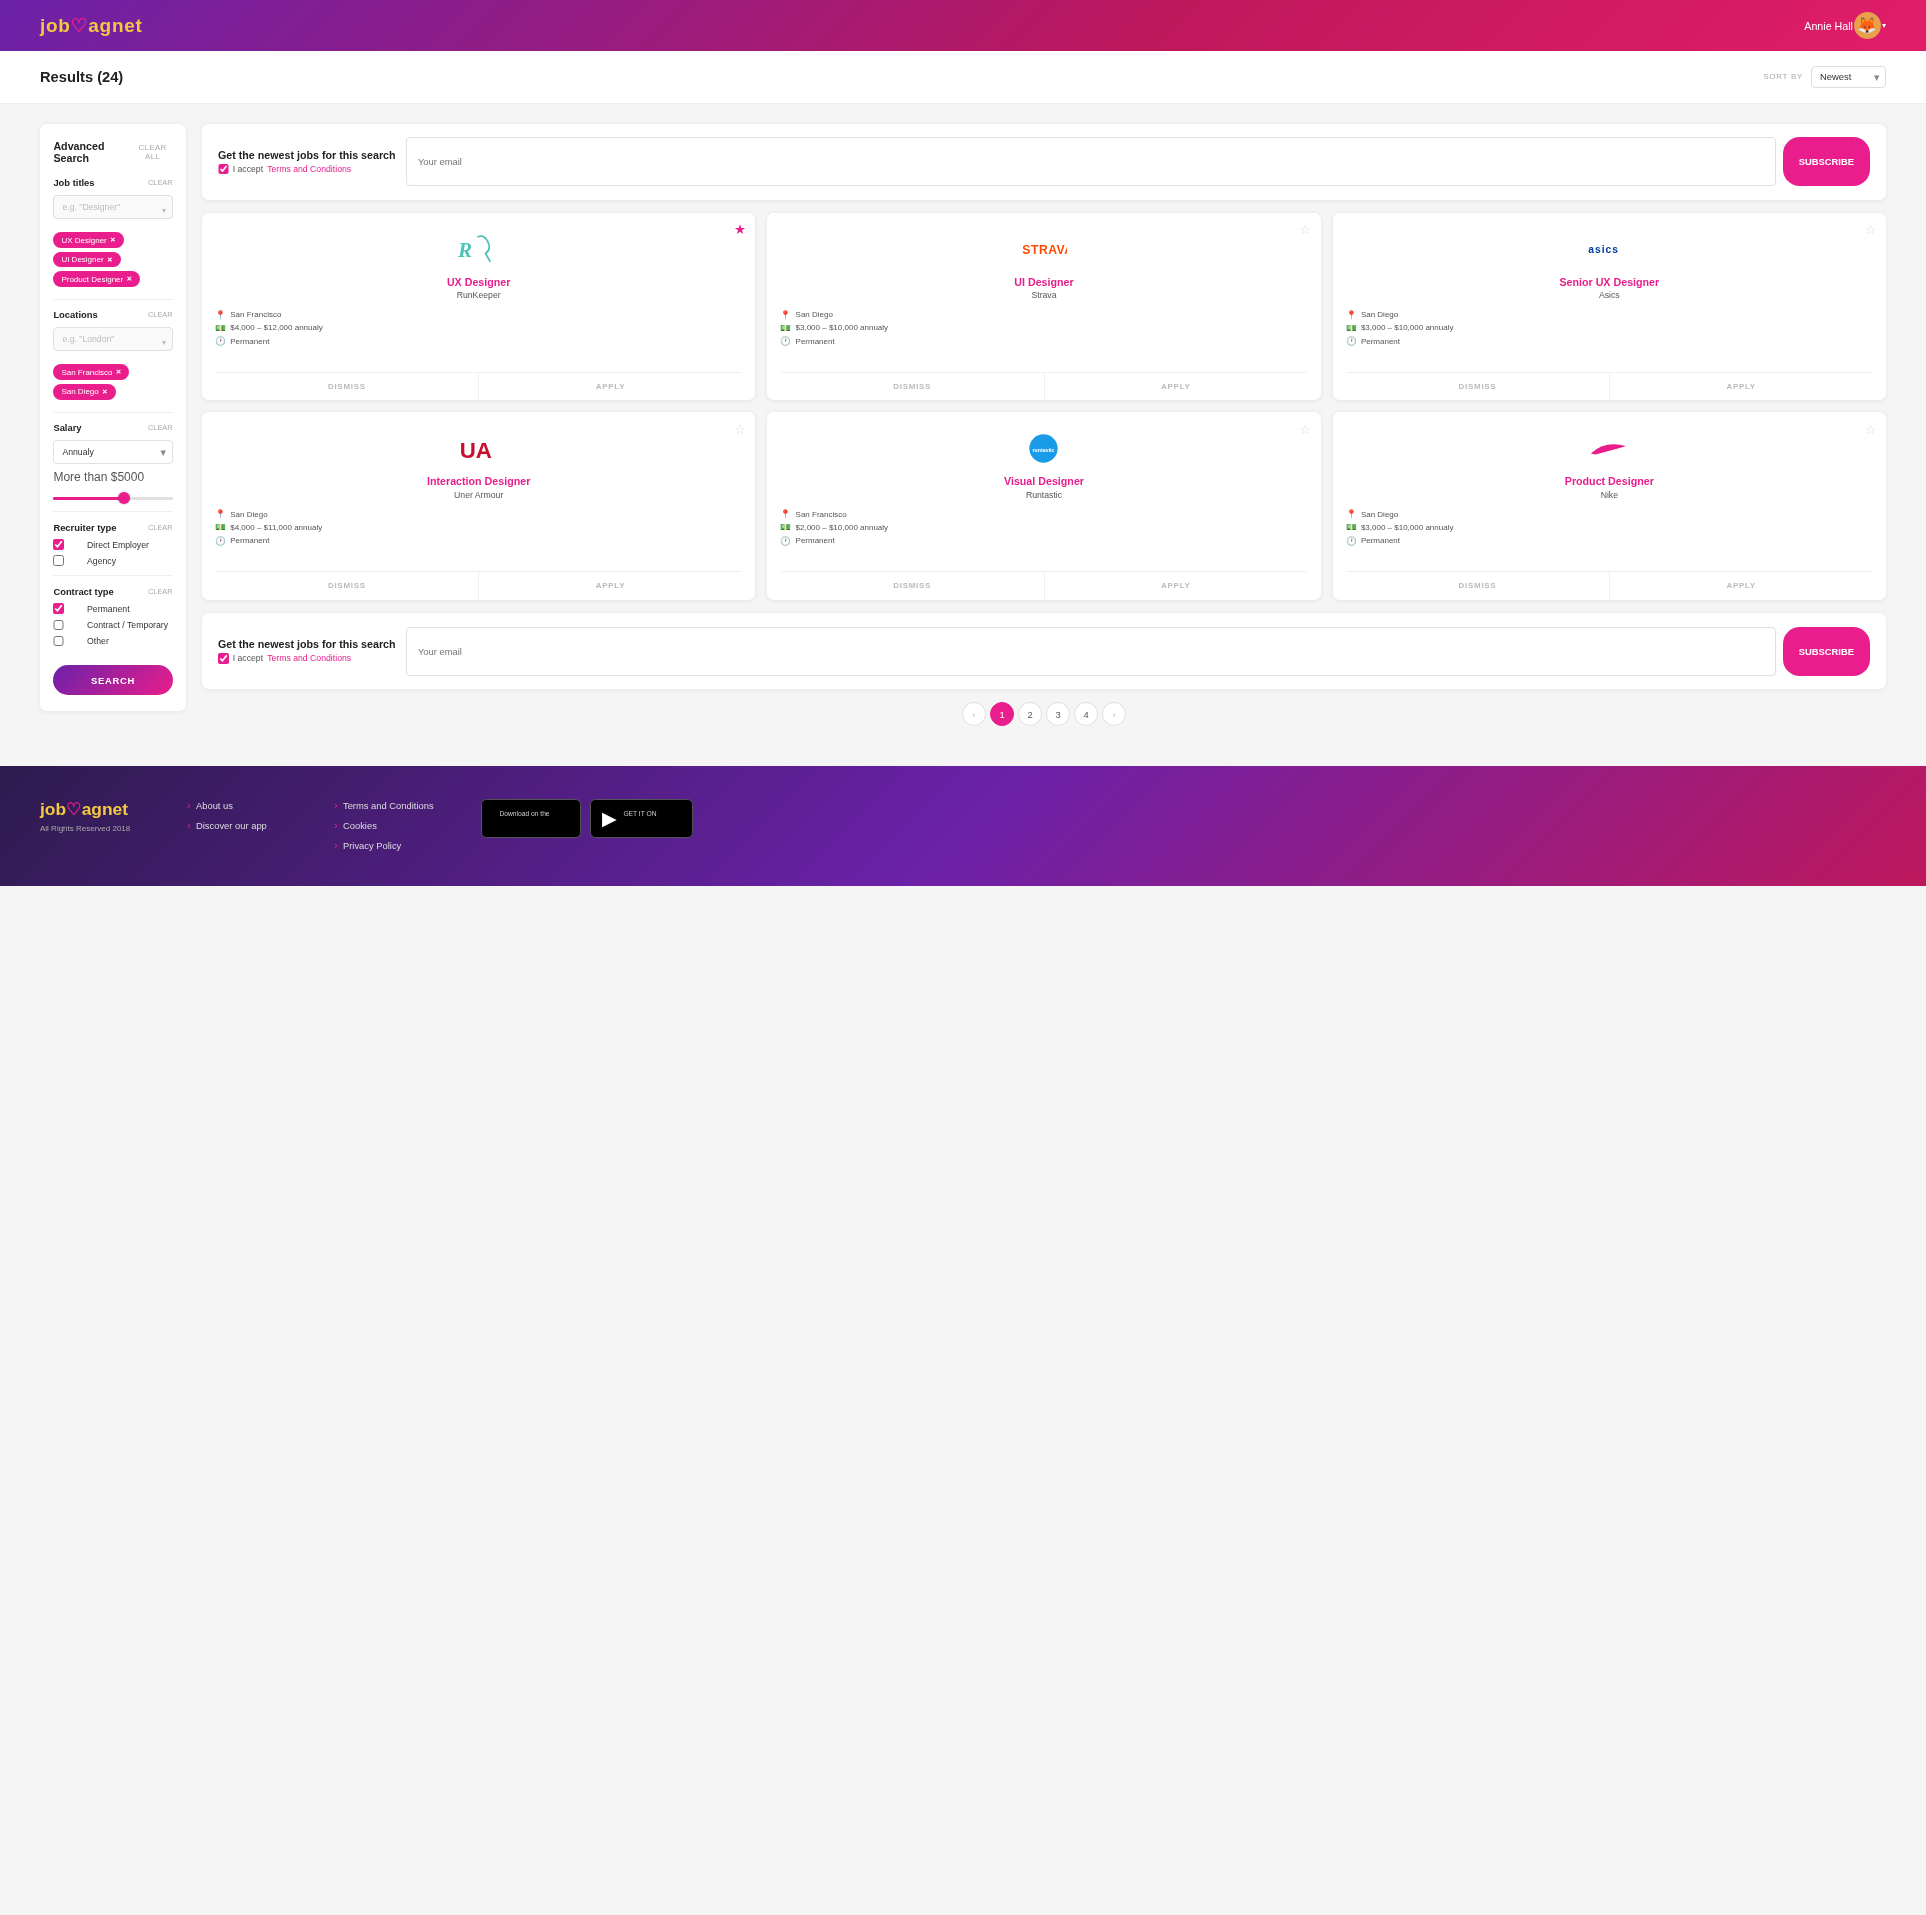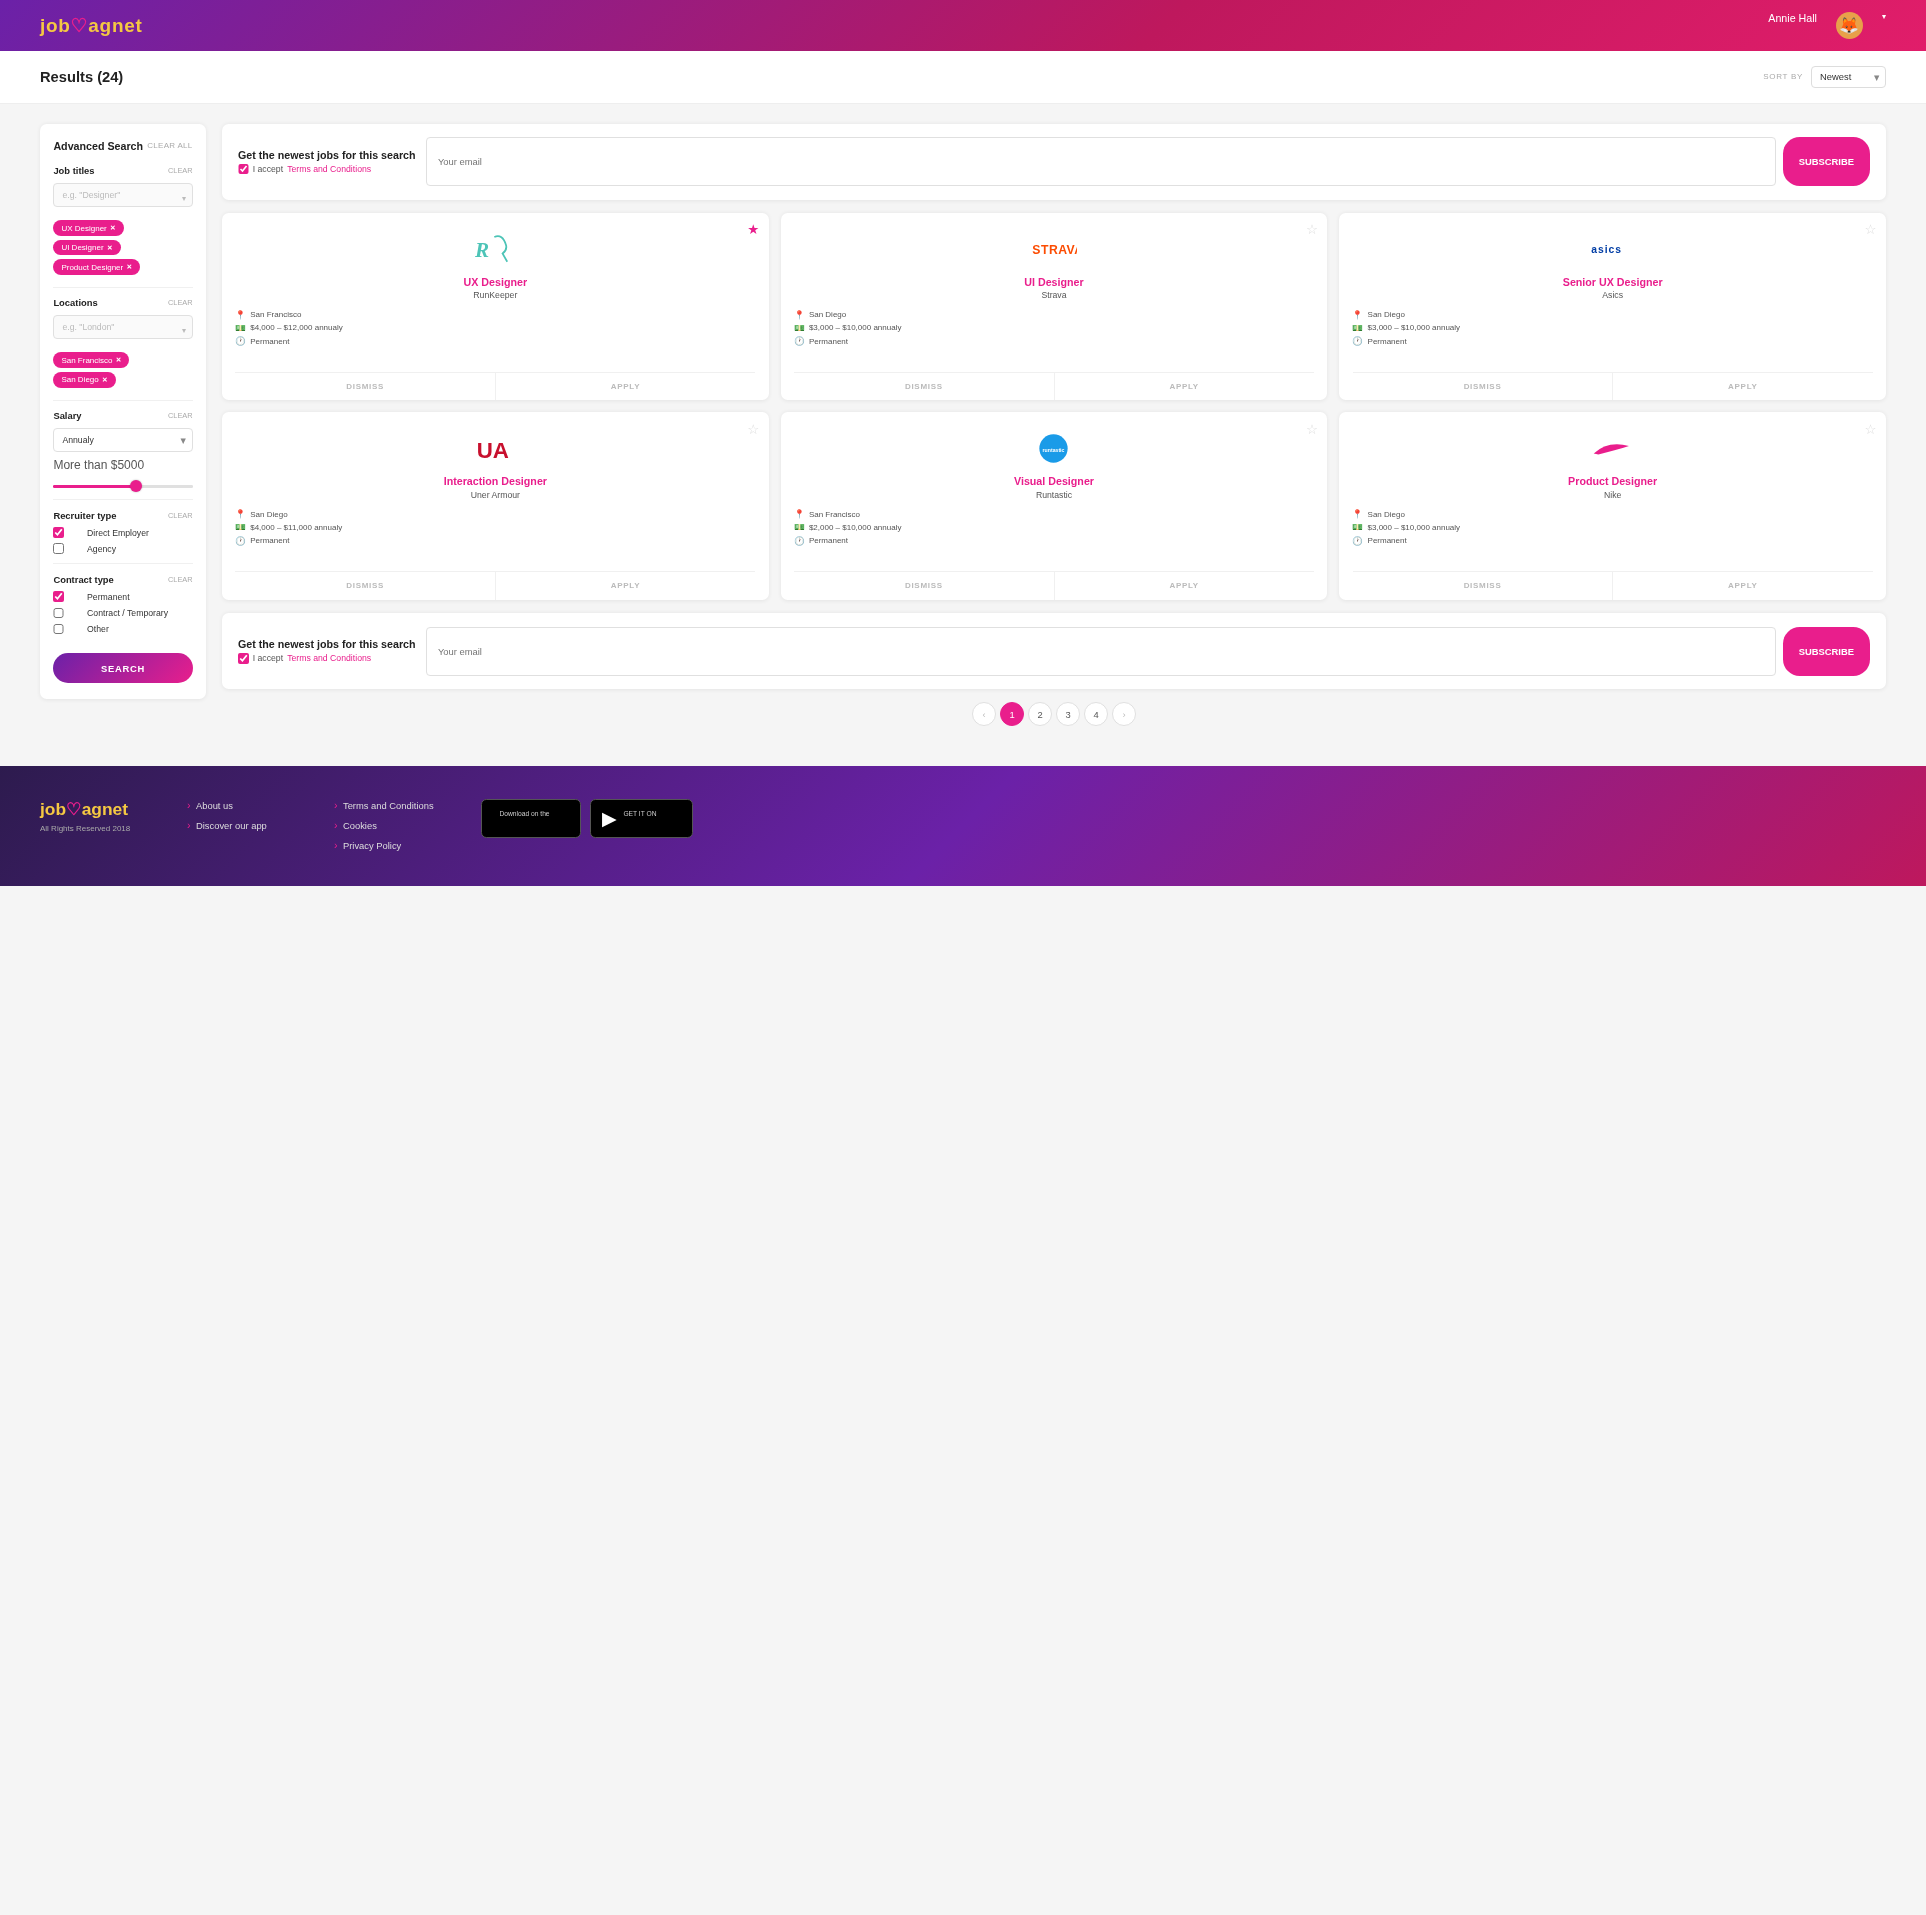--- a/index.html
+++ b/index.html
@@ -8,21 +8,21 @@
     
     .header {
       background: linear-gradient(135deg, #6b21a8 0%, #be185d 60%, #e11d6a 100%);
       padding: 12px 40px;
       display: flex;
       align-items: center;
       justify-content: space-between;
     }
     .logo-text { color: #f5c842; font-size: 19px; font-weight: 700; letter-spacing: 0.7px; }
     .logo-text span { color: #fff; }
-    .user-area { display: flex; align-items: flex-start; gap: 19px; color: #fff; font-size: 10.7px; cursor: pointer; }
+    .user-area { display: flex; align-items: center; gap: 1px; color: #fff; font-size: 10.7px; cursor: pointer; }
     .avatar { width: 27px; height: 27px; border-radius: 50%; background: #e8a04a; display: flex; align-items: center; justify-content: center; font-size: 13.4px; overflow: hidden; }
     .chevron-down { font-size: 8px; color: #fff; }
 
     
     .results-bar {
       background: #fff;
       padding: 14.7px 40px;
       display: flex;
       align-items: center;
       justify-content: space-between;
@@ -37,21 +37,21 @@
       appearance: none; cursor: pointer; min-width: 74px;
     }
     .sort-wrapper { position: relative; }
     .sort-wrapper::after { content: '▾'; position: absolute; right: 6.7px; top: 50%; transform: translateY(-50%); color: #888; pointer-events: none; }
 
     
     .main-layout { display: flex; gap: 16px; padding: 20px 40px; }
 
     
     .sidebar {
-      width: 166px; flex-shrink: 0;
+      width: 146px; flex-shrink: 0;
       background: #fff; border-radius: 6.7px; padding: 16px 13.4px;
       box-shadow: 0 0.7px 4px rgba(0,0,0,0.07);
       height: fit-content;
     }
     .sidebar-header { display: flex; justify-content: space-between; align-items: center; margin-bottom: 13.4px; }
     .sidebar-title { font-size: 10.7px; font-weight: 700; color: #222; }
     .clear-all-btn { font-size: 8px; color: #aaa; cursor: pointer; background: none; border: none; text-transform: uppercase; letter-spacing: 0.3px; }
 
     .section-header { display: flex; justify-content: space-between; align-items: center; margin-bottom: 6.7px; }
     .section-label { font-size: 9.4px; font-weight: 600; color: #222; }

